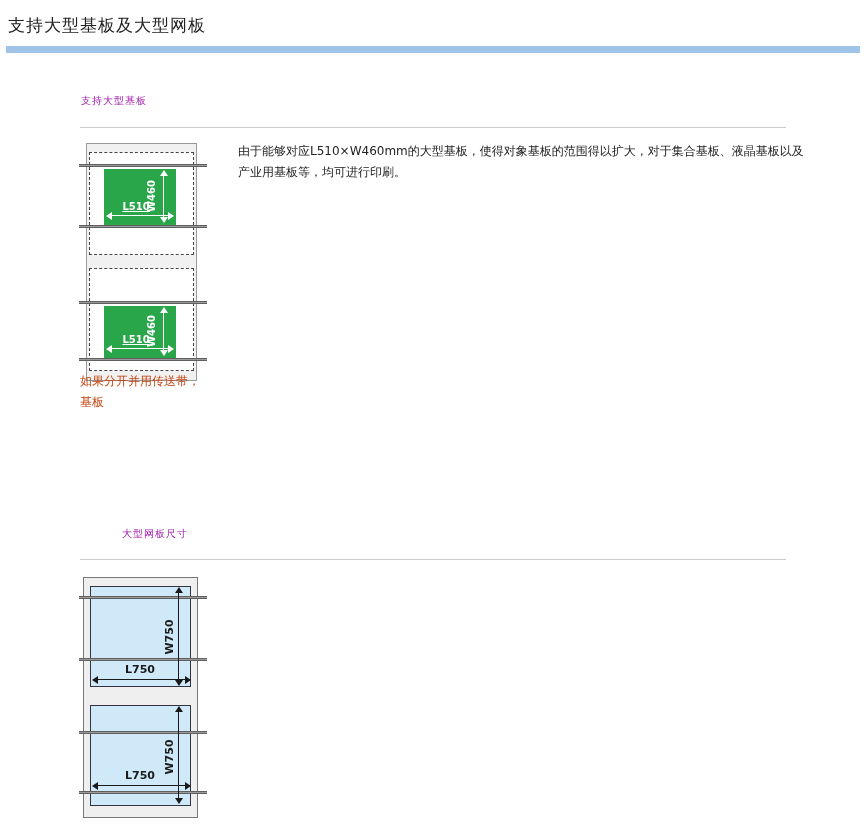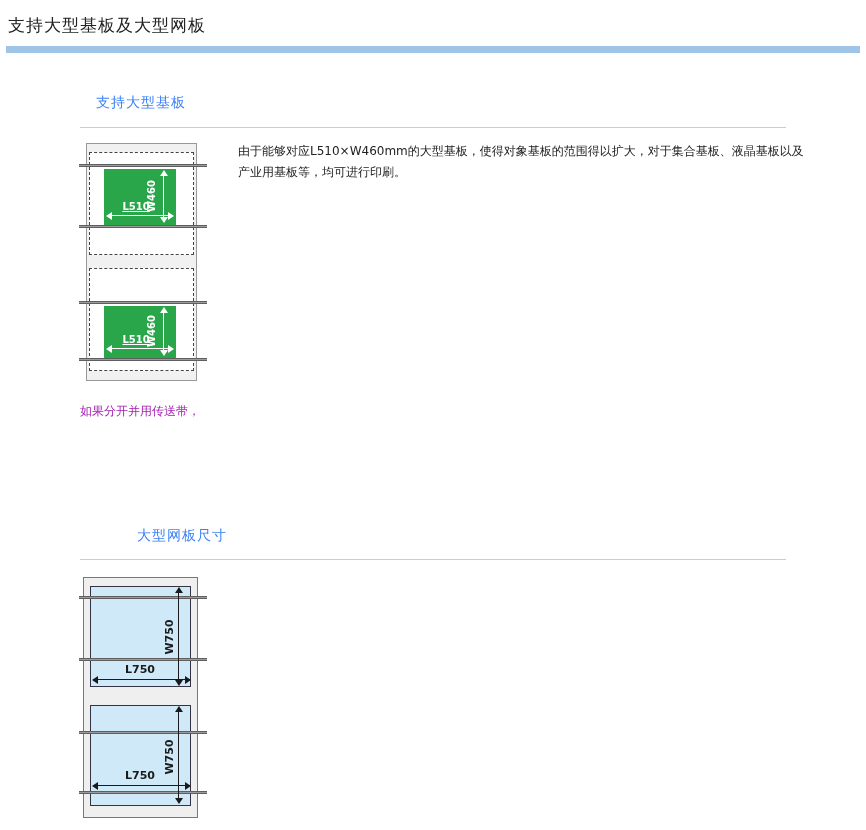--- a/index.html
+++ b/index.html
@@ -6,26 +6,26 @@
   html,body { background:#fff; }
   body {
     font-family:"DejaVu Sans","Liberation Sans",sans-serif;
     color:#333;
   }
   .page { position:relative; width:866px; height:830px; background:#fff; overflow:hidden; }
 
   .page-title { position:absolute; left:8px; top:14px; font-size:17px; font-weight:normal; color:#222; letter-spacing:1px; }
   .accent-bar { position:absolute; left:6px; top:46px; width:854px; height:7px; background:#a0c4e8; }
 
-  .sec-heading { position:absolute; left:96px; font-size:14px; font-weight:normal; color:#3b82f6; letter-spacing:1px; }
+  .sec-heading { position:absolute; left:81px; font-size:10px; font-weight:normal; color:#a21caf; letter-spacing:1px; }
   .rule { position:absolute; left:80px; width:706px; height:0; border-top:1px solid #ccc; }
 
   .body-text { position:absolute; left:238px; width:566px; font-size:12px; line-height:21px; color:#222; }
 
-  .caption { position:absolute; left:80px; top:401px; width:160px; font-size:12px; line-height:21px; color:#a21caf; }
+  .caption { position:absolute; left:80px; top:371px; width:160px; font-size:12px; line-height:21px; color:#c2410c; }
 
   
   .diagram { position:absolute; left:78px; width:130px; }
   .d1 { top:140px; height:246px; }
   .d2 { top:574px; height:250px; }
 
   .outer-frame { position:absolute; background:#f1f1f1; border:1px solid #999; }
   .d2 .outer-frame { border-color:#777; background:#efefef; }
   .dashed-zone { position:absolute; background:#fff; border:1px dashed #444; }
   .rail { position:absolute; left:1px; width:128px; height:3px; background:#9b9b9b; border-top:1px solid #5f5f5f; border-bottom:1px solid #5f5f5f; }
@@ -86,20 +86,21 @@
     <div class="green-board" style="top:166px;height:52px;">
       <span class="arr-v white" style="left:59px;top:2px;height:47px;"></span>
       <span class="vlabel" style="left:26px;top:19px;">W460</span>
       <span class="dim-label" style="left:12px;top:28px;width:40px;">L510</span>
       <span class="arr-h white" style="left:3px;top:42px;width:66px;"></span>
     </div>
   </div>
 
   <div class="caption">
     <div>如果分开并用传送带，</div>
+    <div>基板</div>
   </div>
 
   <h2 class="sec-heading" style="top:527px;margin-left:41px;">大型网板尺寸</h2>
   <div class="rule" style="top:559px;"></div>
 
 
   <div class="diagram d2">
     <div class="outer-frame" style="left:5px;top:3px;width:115px;height:241px;"></div>
 
     <div class="blue-board" style="top:12px;"></div>

